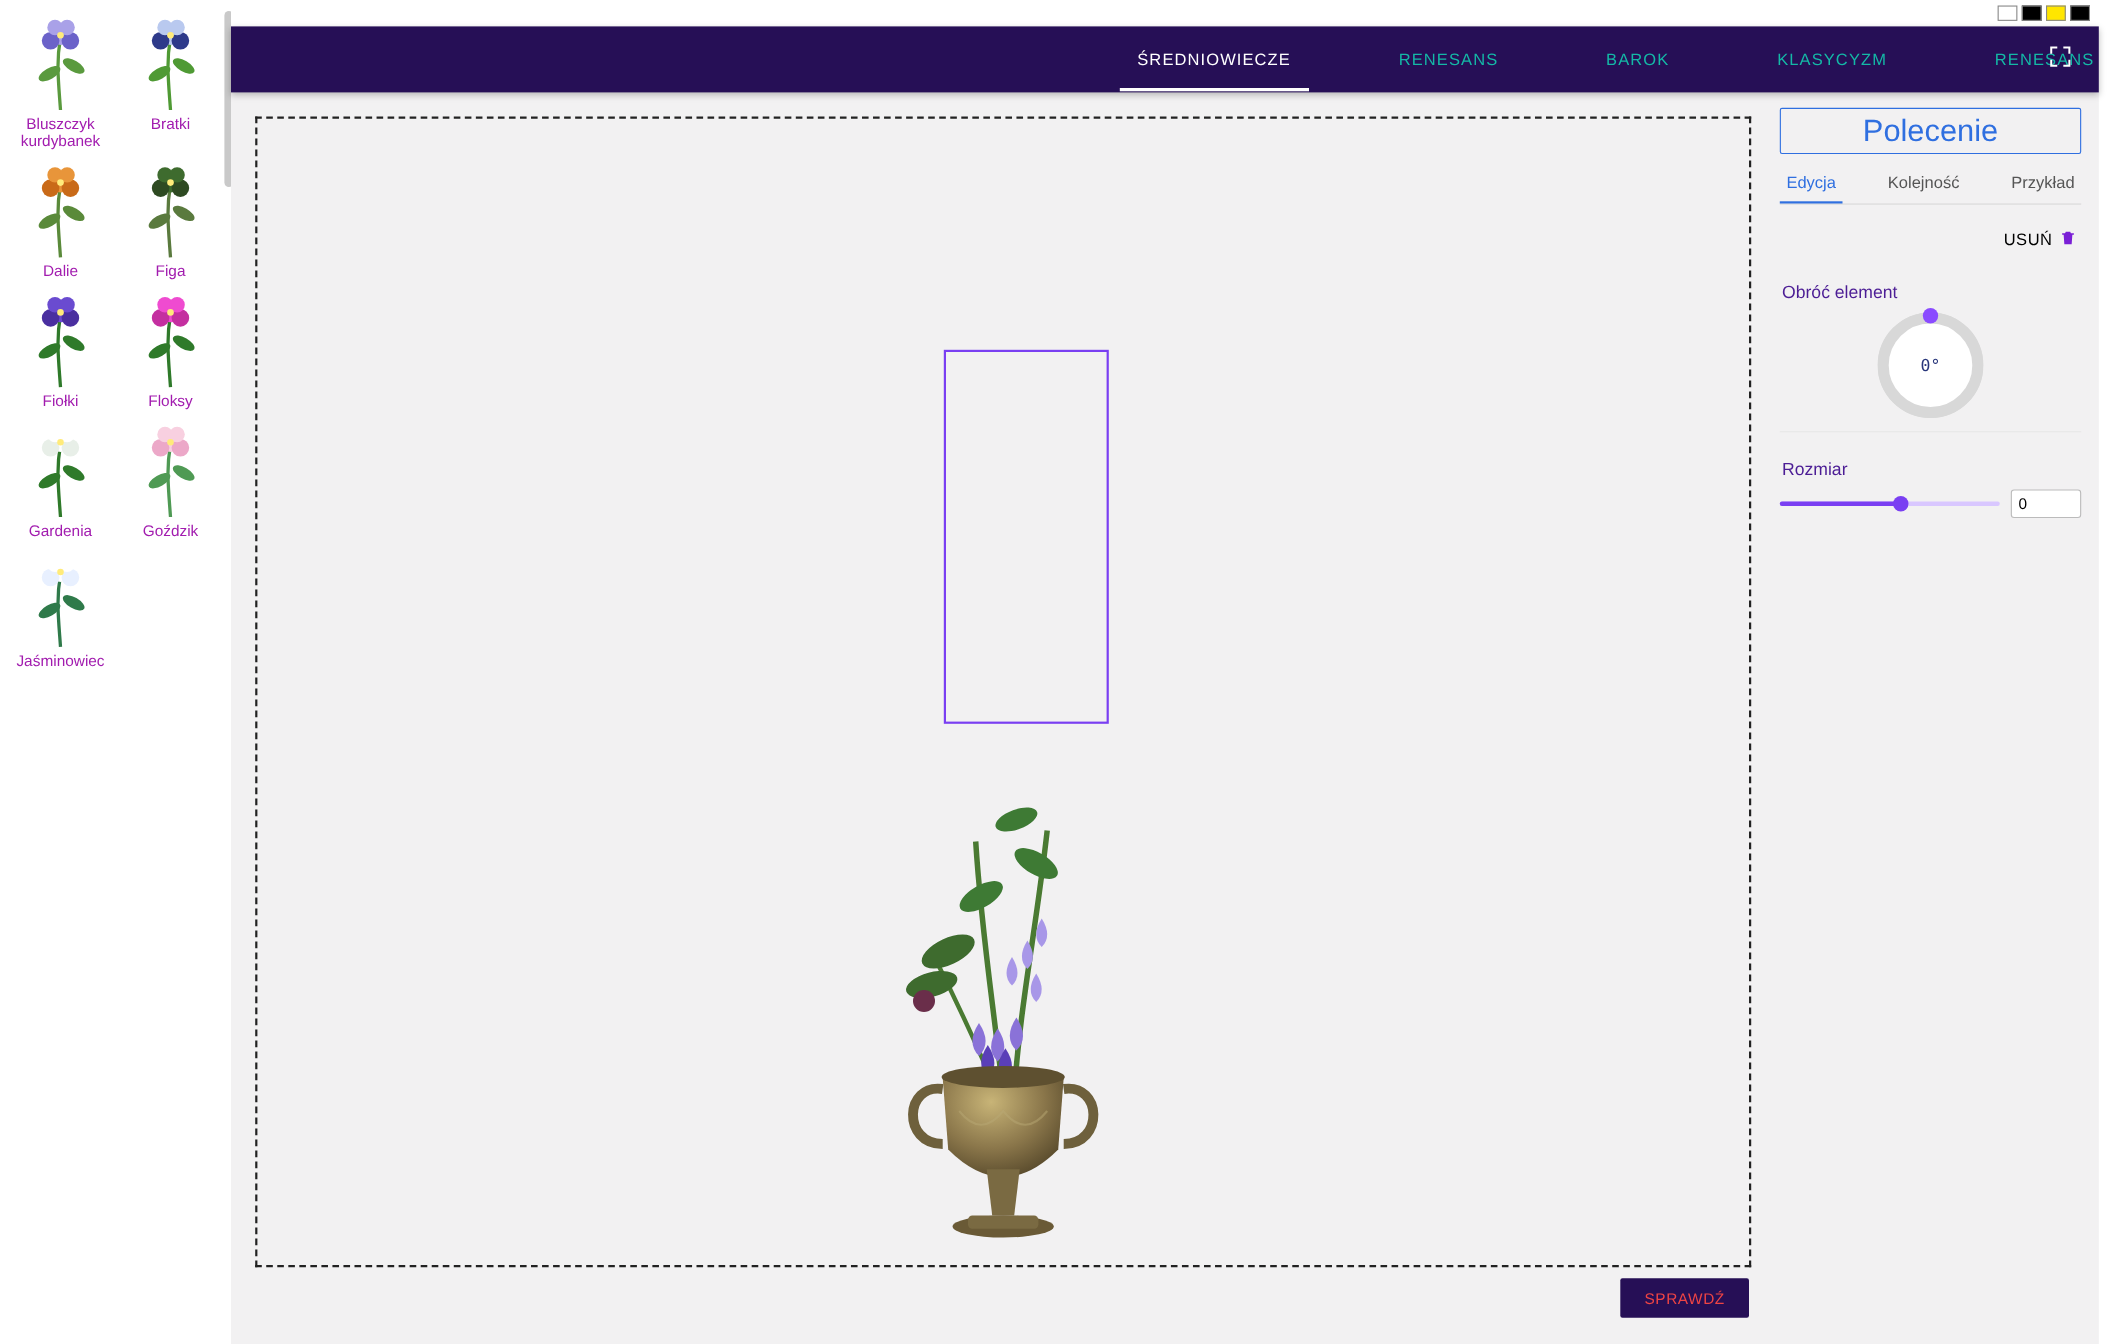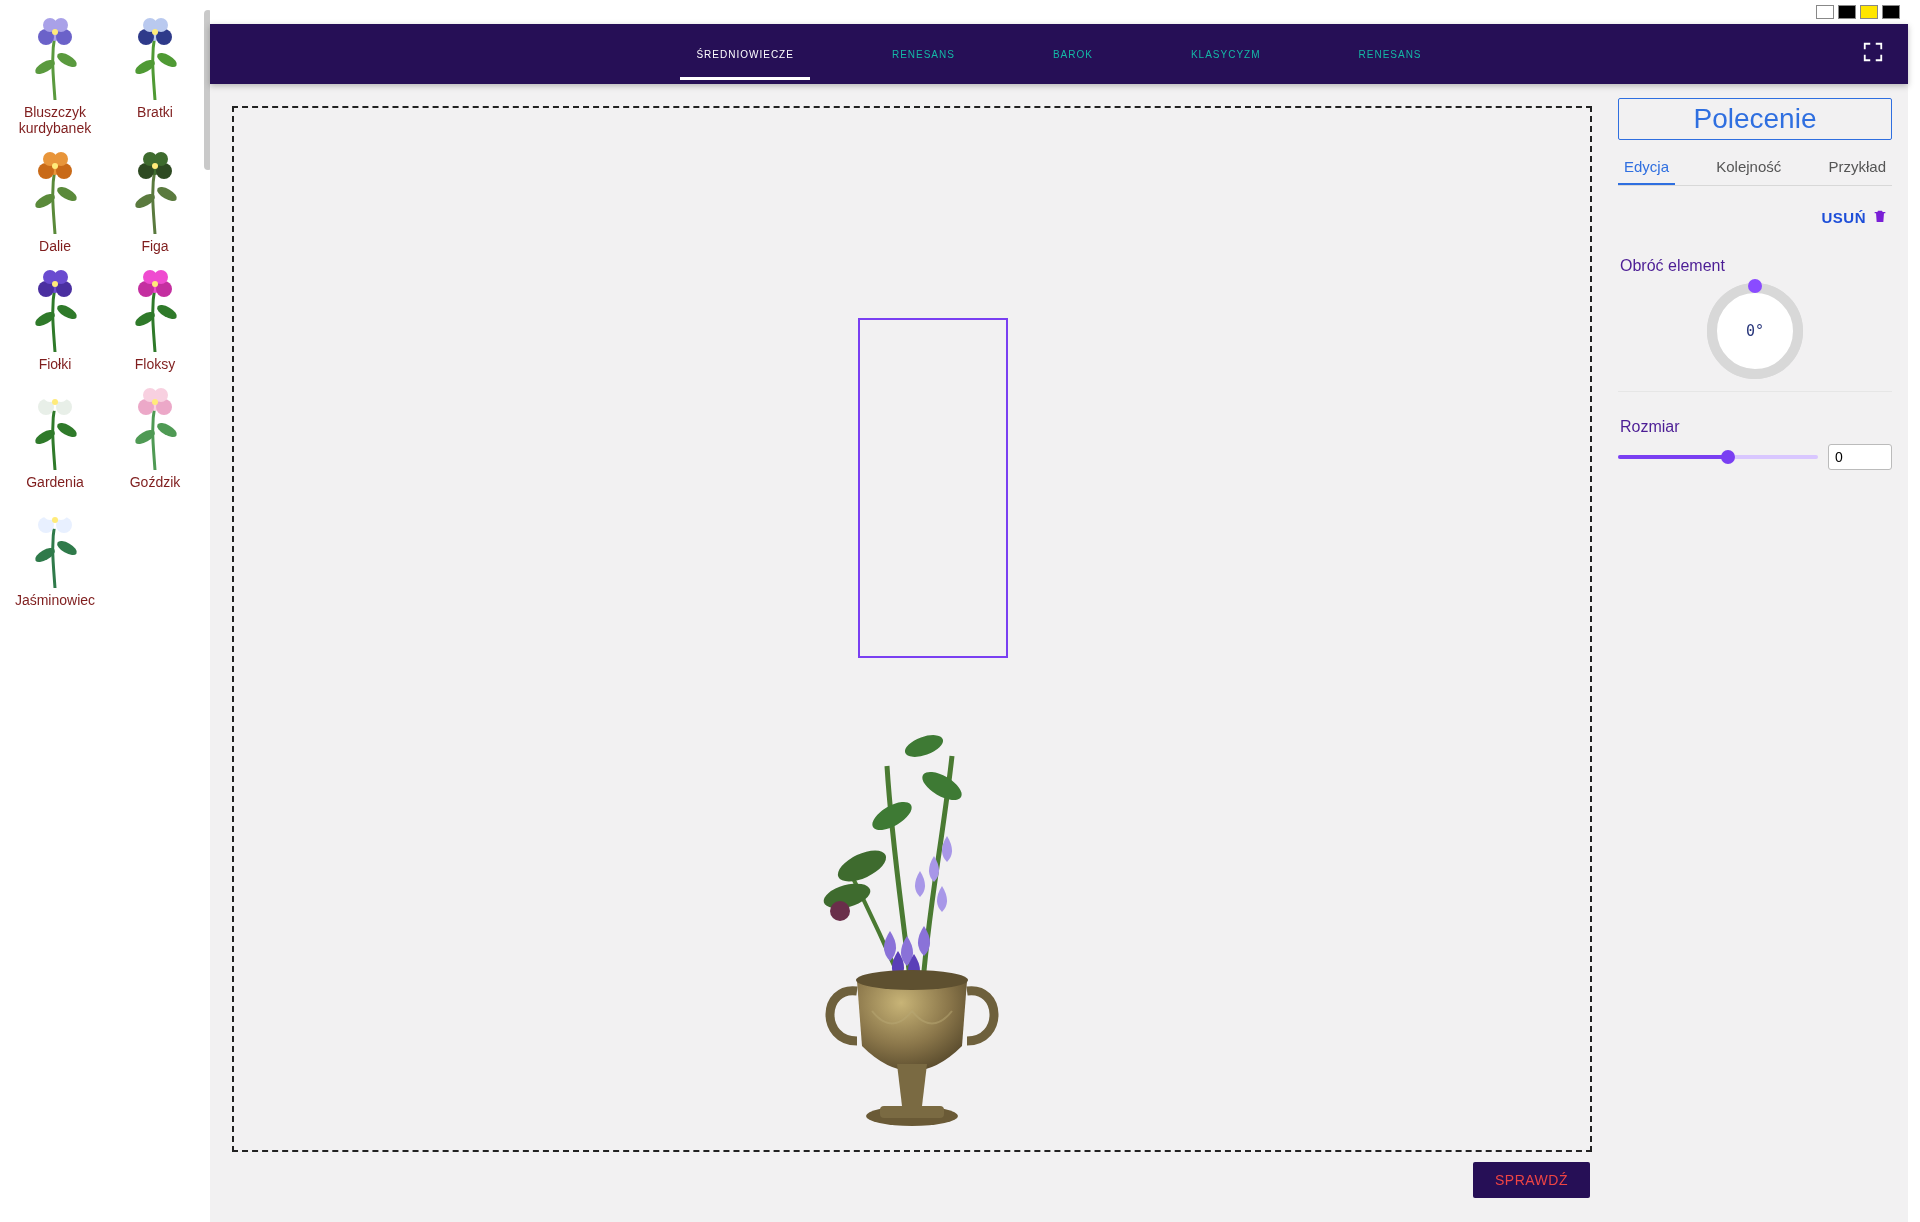--- a/index.html
+++ b/index.html
@@ -6,37 +6,37 @@
   body { font-family: -apple-system, BlinkMacSystemFont, "Segoe UI", Arial, sans-serif; background:#ffffff; color:#1a1a1a; }
 
   .root { display:flex; flex-direction:row; height:100vh; width:100%; }
 
   
   .palette { width:210px; min-width:210px; padding:10px 8px 0 8px; overflow-y:auto; position:relative; }
   .palette-grid { display:grid; grid-template-columns:1fr 1fr; gap:6px 6px; }
   .flower-cell { display:flex; flex-direction:column; align-items:center; cursor:pointer; padding:2px; }
   .flower-thumb { width:80px; height:90px; display:flex; align-items:center; justify-content:center; }
   .flower-thumb svg { width:100%; height:100%; }
-  .flower-label { font-size:14px; text-align:center; line-height:1.15; margin-top:2px; color:#7f1d1d; }
+  .flower-label { font-size:14px; text-align:center; line-height:1.15; margin-top:2px; color:#a21caf; }
 
   .palette-scroll { position:absolute; right:-2px; top:10px; width:8px; height:160px; background:#c9c9c9; border-radius:4px; }
 
   
   .main { flex:1; display:flex; flex-direction:column; padding:0 12px 0 0; }
 
   
   .topstrip { height:24px; display:flex; justify-content:flex-end; align-items:center; gap:4px; padding-right:8px;}
   .swatch { width:18px; height:14px; border:1px solid #888; }
   .swatch.white{background:#fff;}
   .swatch.black{background:#000;}
   .swatch.yellow{background:#ffe600;}
   .swatch.black2{background:#000;}
 
   .era-bar { background:#260f56; color:#c5b8dd; height:60px; display:flex; align-items:center; position:relative; box-shadow:0 2px 6px rgba(0,0,0,.25);}
-  .era-tabs { flex:1; display:flex; justify-content:center; gap:90px; font-size:10px; letter-spacing:1px;}
+  .era-tabs { flex:1; display:flex; justify-content:flex-end; gap:90px; font-size:15px; letter-spacing:1px;}
   .era-tab { cursor:pointer; padding:0 4px; color:#14b8a6;}
   .era-tab.active { color:#ffffff; position:relative;}
   .era-tab.active::after{ content:""; position:absolute; left:-12px; right:-12px; bottom:-20px; height:3px; background:#fff;}
   .fullscreen-icon { position:absolute; right:24px; top:50%; transform:translateY(-50%); color:#fff; cursor:pointer;}
   .fullscreen-icon svg{width:22px;height:22px;stroke:#fff;fill:none;stroke-width:2;}
 
   
   .content-row { flex:1; display:flex; gap:14px; padding:10px 10px 10px 10px; background:#f2f1f2;}
   
   .canvas-wrap { flex:1; display:flex; flex-direction:column;}
@@ -47,21 +47,21 @@
 
   .check-btn-row{ display:flex; justify-content:flex-end; padding:10px 14px 14px 0;}
   .check-btn{ background:#260f56; color:#ef4444; padding:10px 22px; font-size:14px; letter-spacing:.5px; border:none; cursor:pointer; border-radius:2px;}
 
   
   .side { width:280px; min-width:280px; padding:4px 6px 0 0;}
   .polecenie{ border:1.5px solid #2f6fe0; color:#2f6fe0; font-size:28px; text-align:center; padding:4px 0; border-radius:2px; margin-bottom:12px; cursor:pointer;}
   .subtabs{ display:flex; justify-content:space-between; border-bottom:1px solid #d8d8d8; font-size:15px;}
   .subtab{ padding:6px 6px 8px; color:#555; cursor:pointer;}
   .subtab.active{ color:#2f6fe0; border-bottom:2px solid #2f6fe0;}
-  .delete-row{ display:flex; justify-content:flex-end; align-items:center; gap:6px; color:#1d4ed8; font-size:15px; font-weight:700; letter-spacing:.5px; padding:22px 4px 4px; cursor:pointer;}
+  .delete-row{ display:flex; justify-content:flex-end; align-items:center; gap:6px; color:#000000; font-size:15px; font-weight:400; letter-spacing:.5px; padding:22px 4px 4px; cursor:pointer;}
   .trash-icon svg{width:16px;height:16px;fill:#7a1fd6;}
   .section-label{ font-size:16px; color:#4c1d95; margin:26px 0 8px 2px;}
   .rotator{ display:flex; justify-content:center; padding-bottom:12px; border-bottom:1px solid #e6e6e6;}
   .rotator-ring{ width:96px; height:96px; border-radius:50%; position:relative; background:
      radial-gradient(circle, #fff 0 58%, transparent 58%),
      conic-gradient(#d8d8d8 0deg 360deg);
      display:flex; align-items:center; justify-content:center;}
   .rotator-ring::before{content:"";position:absolute;inset:10px;border-radius:50%;background:#fff;}
   .ring-border{position:absolute;inset:0;border:10px solid #d8d8d8;border-radius:50%;}
   .ring-knob{ position:absolute; top:-4px; left:50%; transform:translateX(-50%); width:14px; height:14px; background:#8a4bff; border-radius:50%;}

